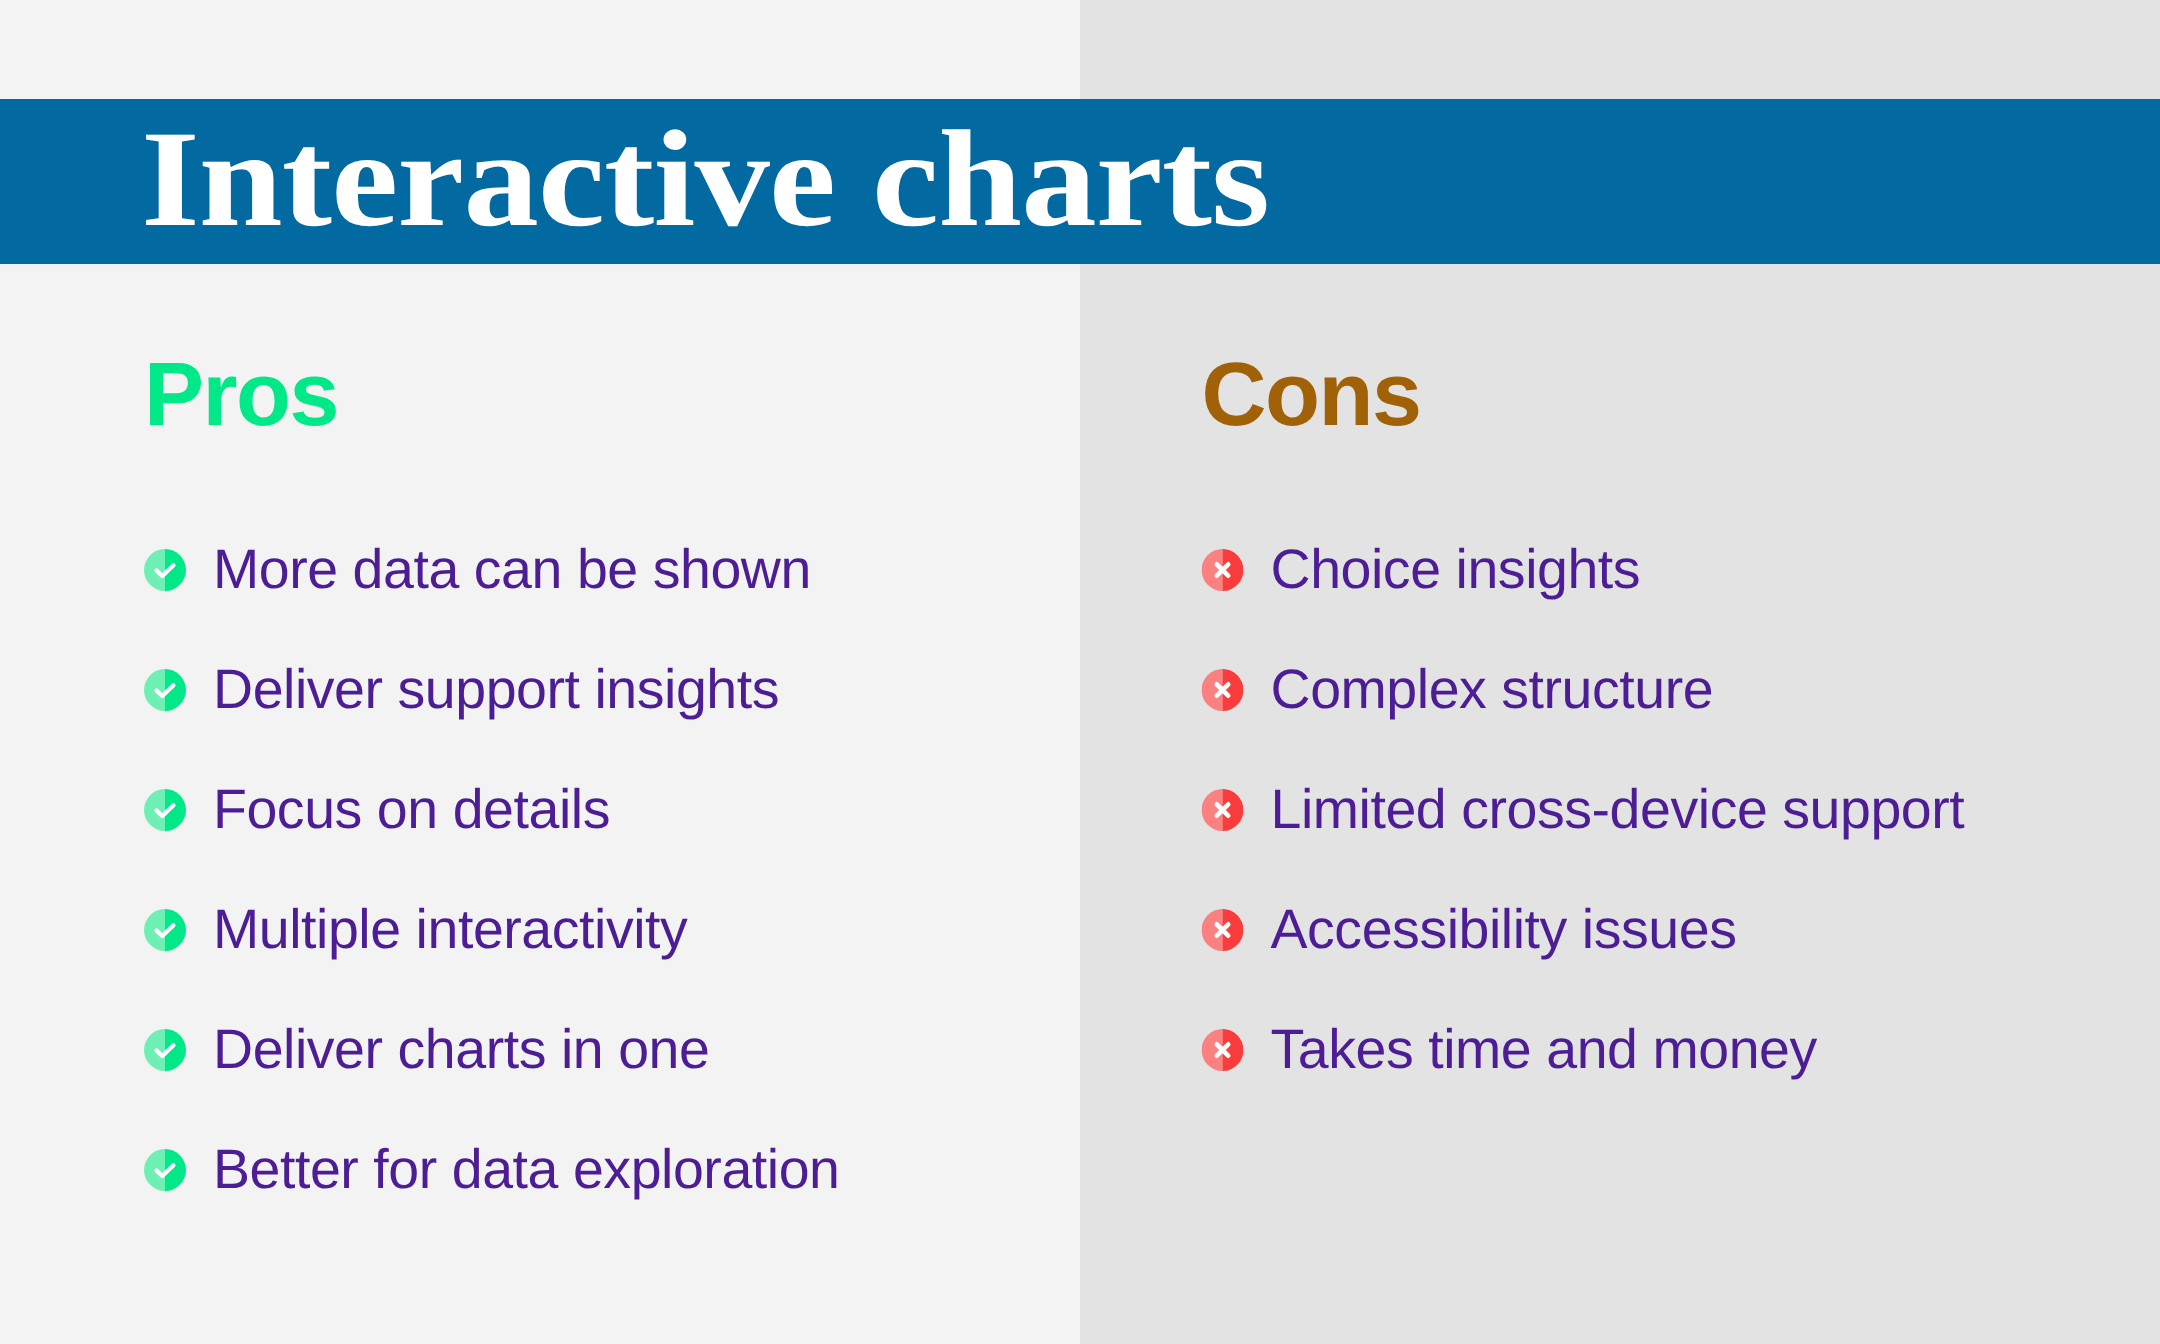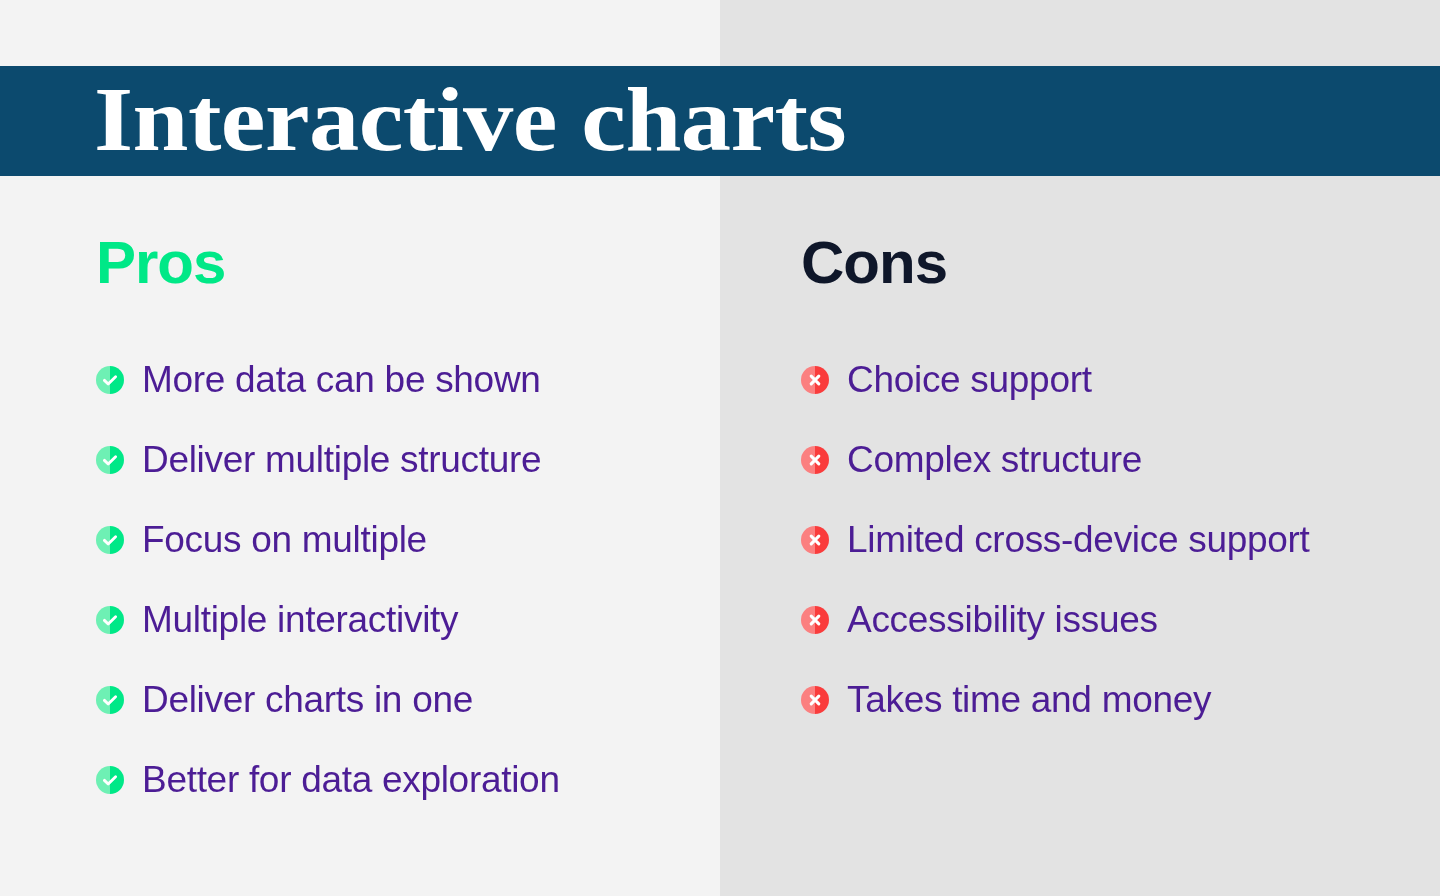--- a/index.html
+++ b/index.html
@@ -163,21 +163,21 @@
   }
 </style>
 </head>
 <body>
 
 <div class="poster">
 
   <div class="bg-left" style="background: rgb(243, 243, 243);"></div>
   <div class="bg-right" style="background: rgb(227, 227, 227);"></div>
 
-  <div class="title-banner" style="background: #0c4a6e;">
+  <div class="title-banner" style="background: #0369a1;">
     <div class="title-text" style="color: rgb(255, 255, 255); transform: translateY(-52%) scaleX(1.0924);">Interactive charts</div>
   </div>
 
   <div class="columns">
 
     <div class="column left">
       <div class="col-inner">
         <h2 class="col-heading pros" style="color: rgb(0, 232, 135);">Pros</h2>
         <ul class="items">
             <li class="item">
@@ -191,31 +191,31 @@
               <span class="item-label">More data can be shown</span>
             </li>
             <li class="item">
               <span class="badge check">
                 <span class="half-left" style="background: rgb(110, 240, 180);"></span>
                 <span class="half-right" style="background: rgb(0, 232, 135);"></span>
                 <svg viewBox="0 0 28 28" aria-hidden="true">
                   <path d="M8.4 14.4 L12.2 18.0 L19.6 10.8" fill="none" stroke="#ffffff" stroke-width="2.9" stroke-linecap="round" stroke-linejoin="round"></path>
                 </svg>
               </span>
-              <span class="item-label">Deliver multiple structure</span>
-            </li>
-            <li class="item">
-              <span class="badge check">
-                <span class="half-left" style="background: rgb(110, 240, 180);"></span>
-                <span class="half-right" style="background: rgb(0, 232, 135);"></span>
-                <svg viewBox="0 0 28 28" aria-hidden="true">
-                  <path d="M8.4 14.4 L12.2 18.0 L19.6 10.8" fill="none" stroke="#ffffff" stroke-width="2.9" stroke-linecap="round" stroke-linejoin="round"></path>
-                </svg>
-              </span>
-              <span class="item-label">Focus on multiple</span>
+              <span class="item-label">Deliver support insights</span>
+            </li>
+            <li class="item">
+              <span class="badge check">
+                <span class="half-left" style="background: rgb(110, 240, 180);"></span>
+                <span class="half-right" style="background: rgb(0, 232, 135);"></span>
+                <svg viewBox="0 0 28 28" aria-hidden="true">
+                  <path d="M8.4 14.4 L12.2 18.0 L19.6 10.8" fill="none" stroke="#ffffff" stroke-width="2.9" stroke-linecap="round" stroke-linejoin="round"></path>
+                </svg>
+              </span>
+              <span class="item-label">Focus on details</span>
             </li>
             <li class="item">
               <span class="badge check">
                 <span class="half-left" style="background: rgb(110, 240, 180);"></span>
                 <span class="half-right" style="background: rgb(0, 232, 135);"></span>
                 <svg viewBox="0 0 28 28" aria-hidden="true">
                   <path d="M8.4 14.4 L12.2 18.0 L19.6 10.8" fill="none" stroke="#ffffff" stroke-width="2.9" stroke-linecap="round" stroke-linejoin="round"></path>
                 </svg>
               </span>
               <span class="item-label">Multiple interactivity</span>
@@ -239,31 +239,31 @@
                 </svg>
               </span>
               <span class="item-label">Better for data exploration</span>
             </li>
           </ul>
       </div>
     </div>
 
     <div class="column right">
       <div class="col-inner">
-        <h2 class="col-heading cons" style="color: #0f172a;">Cons</h2>
+        <h2 class="col-heading cons" style="color: #a16207;">Cons</h2>
         <ul class="items">
             <li class="item">
               <span class="badge cross">
                 <span class="half-left" style="background: rgb(251, 128, 128);"></span>
                 <span class="half-right" style="background: rgb(250, 60, 60);"></span>
                 <svg viewBox="0 0 28 28" aria-hidden="true">
                   <path d="M10.2 10.2 L17.8 17.8 M17.8 10.2 L10.2 17.8" fill="none" stroke="#ffffff" stroke-width="3.1" stroke-linecap="round"></path>
                 </svg>
               </span>
-              <span class="item-label">Choice support</span>
+              <span class="item-label">Choice insights</span>
             </li>
             <li class="item">
               <span class="badge cross">
                 <span class="half-left" style="background: rgb(251, 128, 128);"></span>
                 <span class="half-right" style="background: rgb(250, 60, 60);"></span>
                 <svg viewBox="0 0 28 28" aria-hidden="true">
                   <path d="M10.2 10.2 L17.8 17.8 M17.8 10.2 L10.2 17.8" fill="none" stroke="#ffffff" stroke-width="3.1" stroke-linecap="round"></path>
                 </svg>
               </span>
               <span class="item-label">Complex structure</span>

